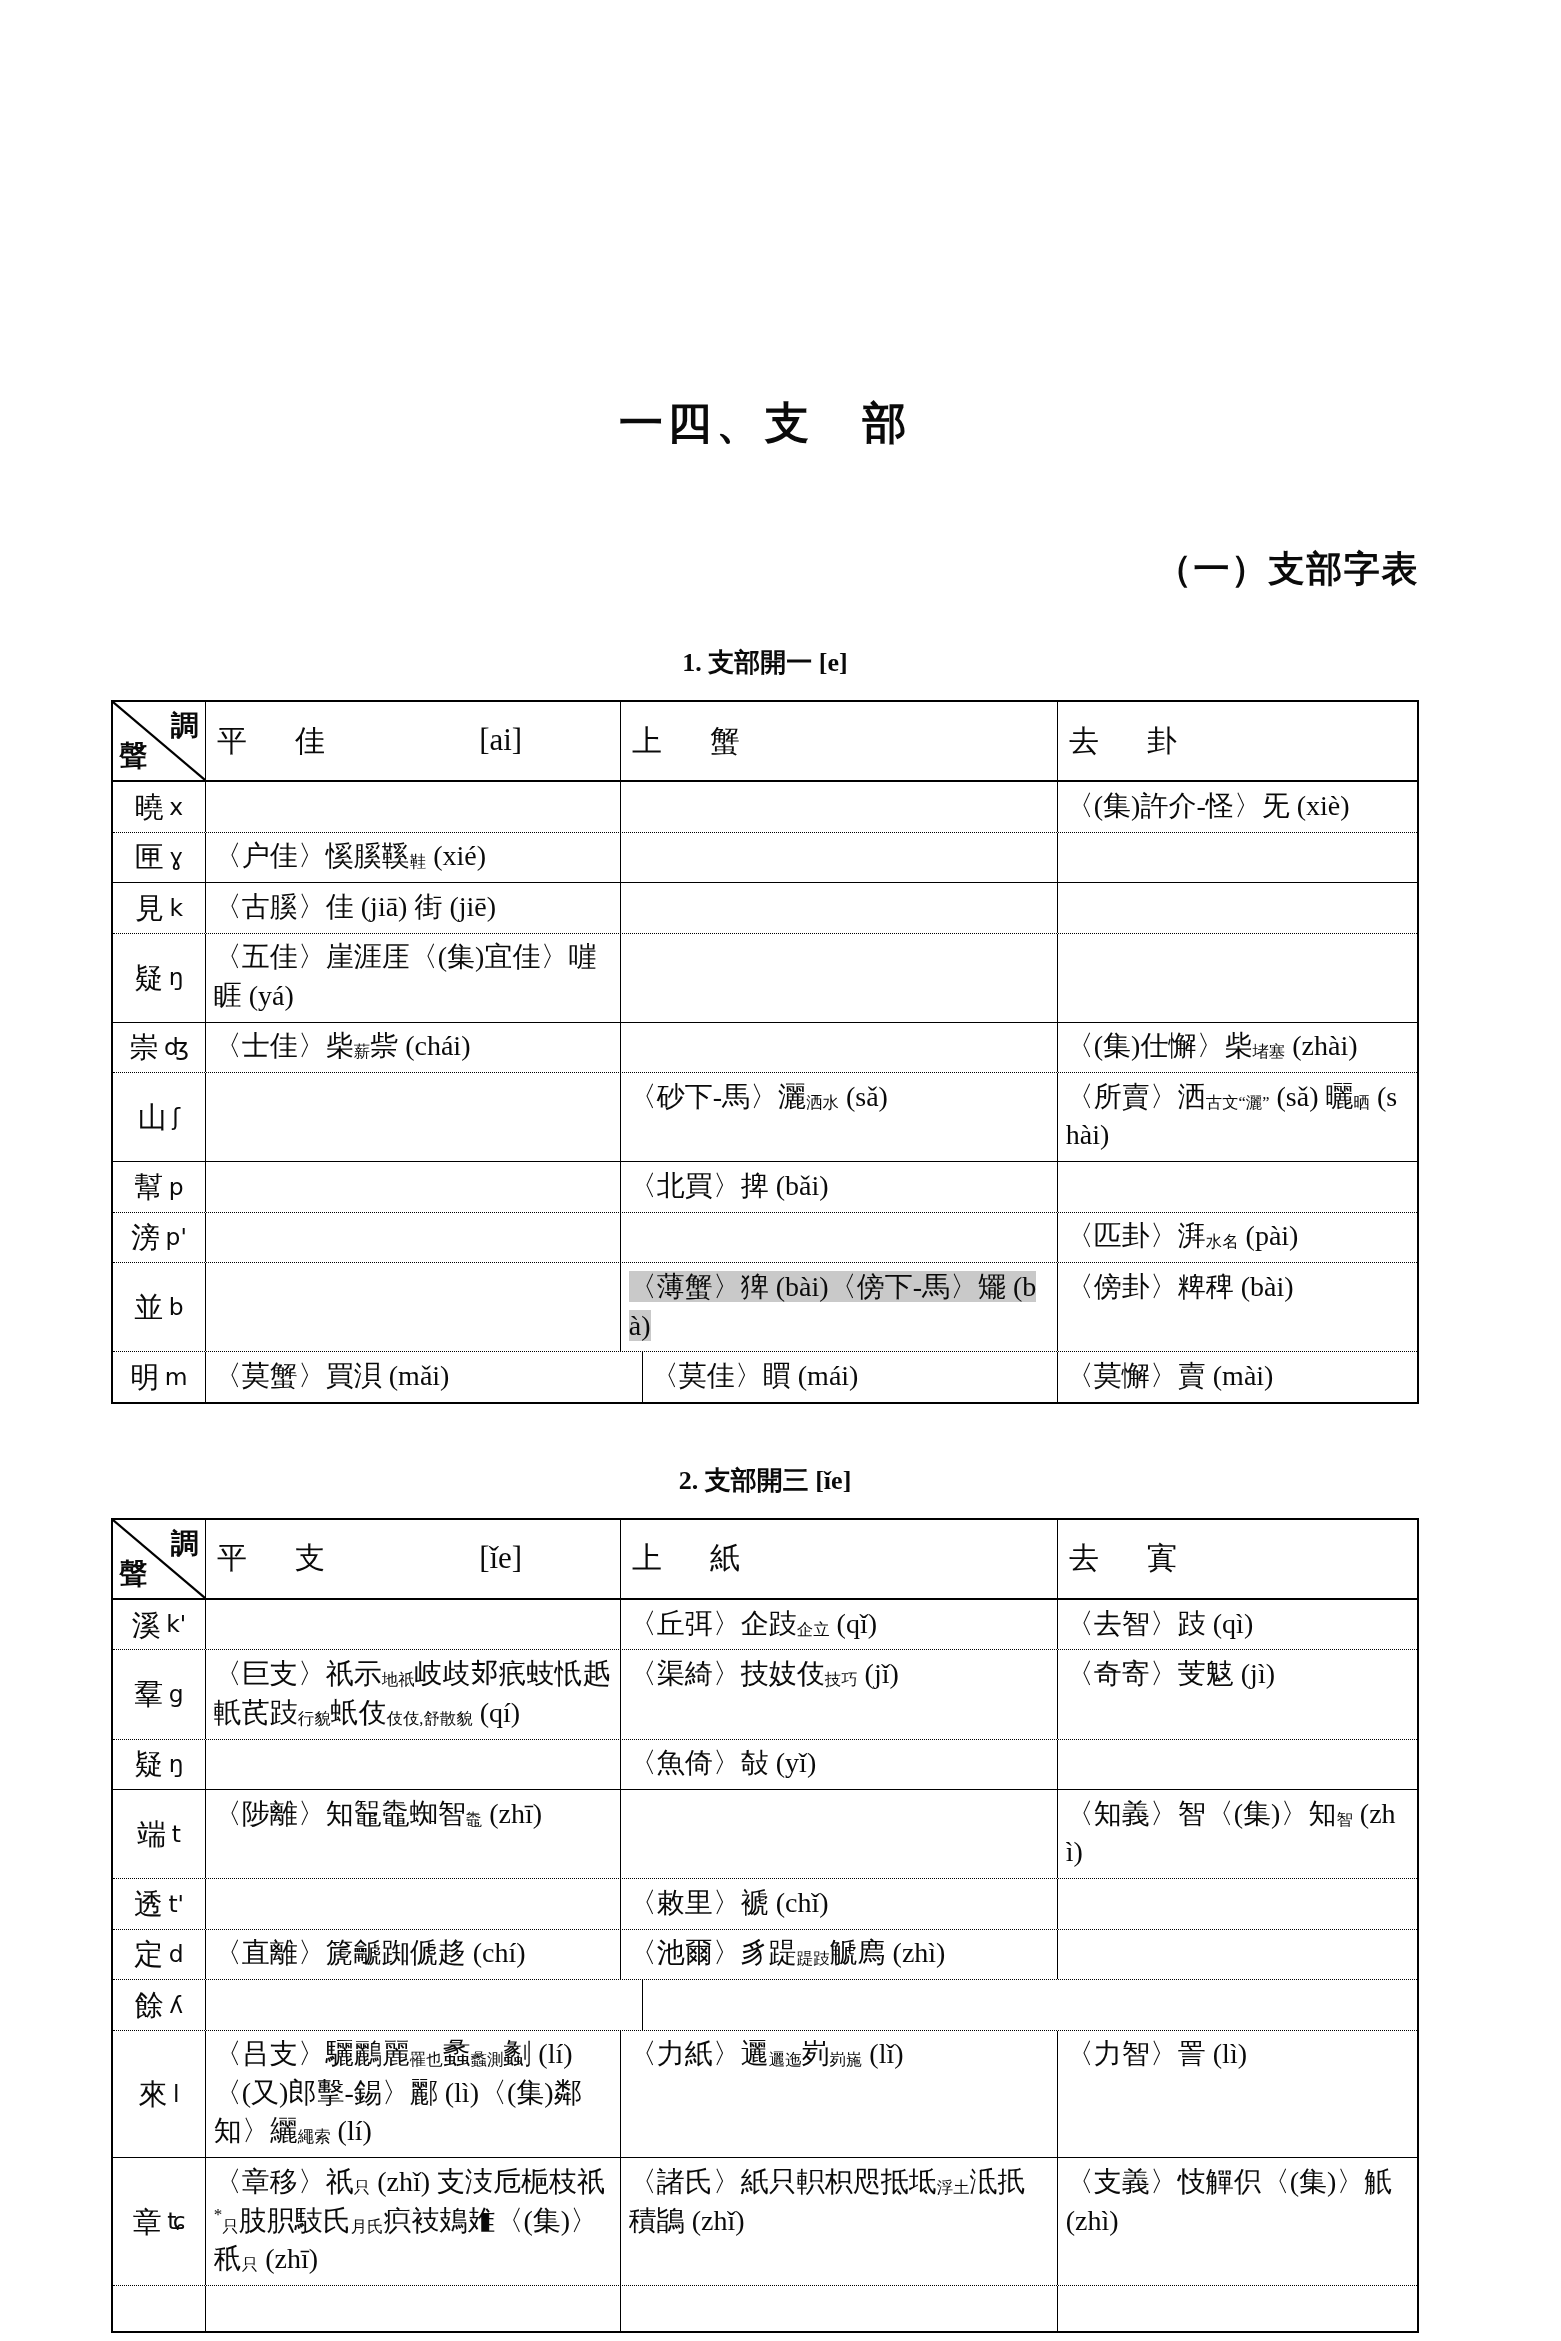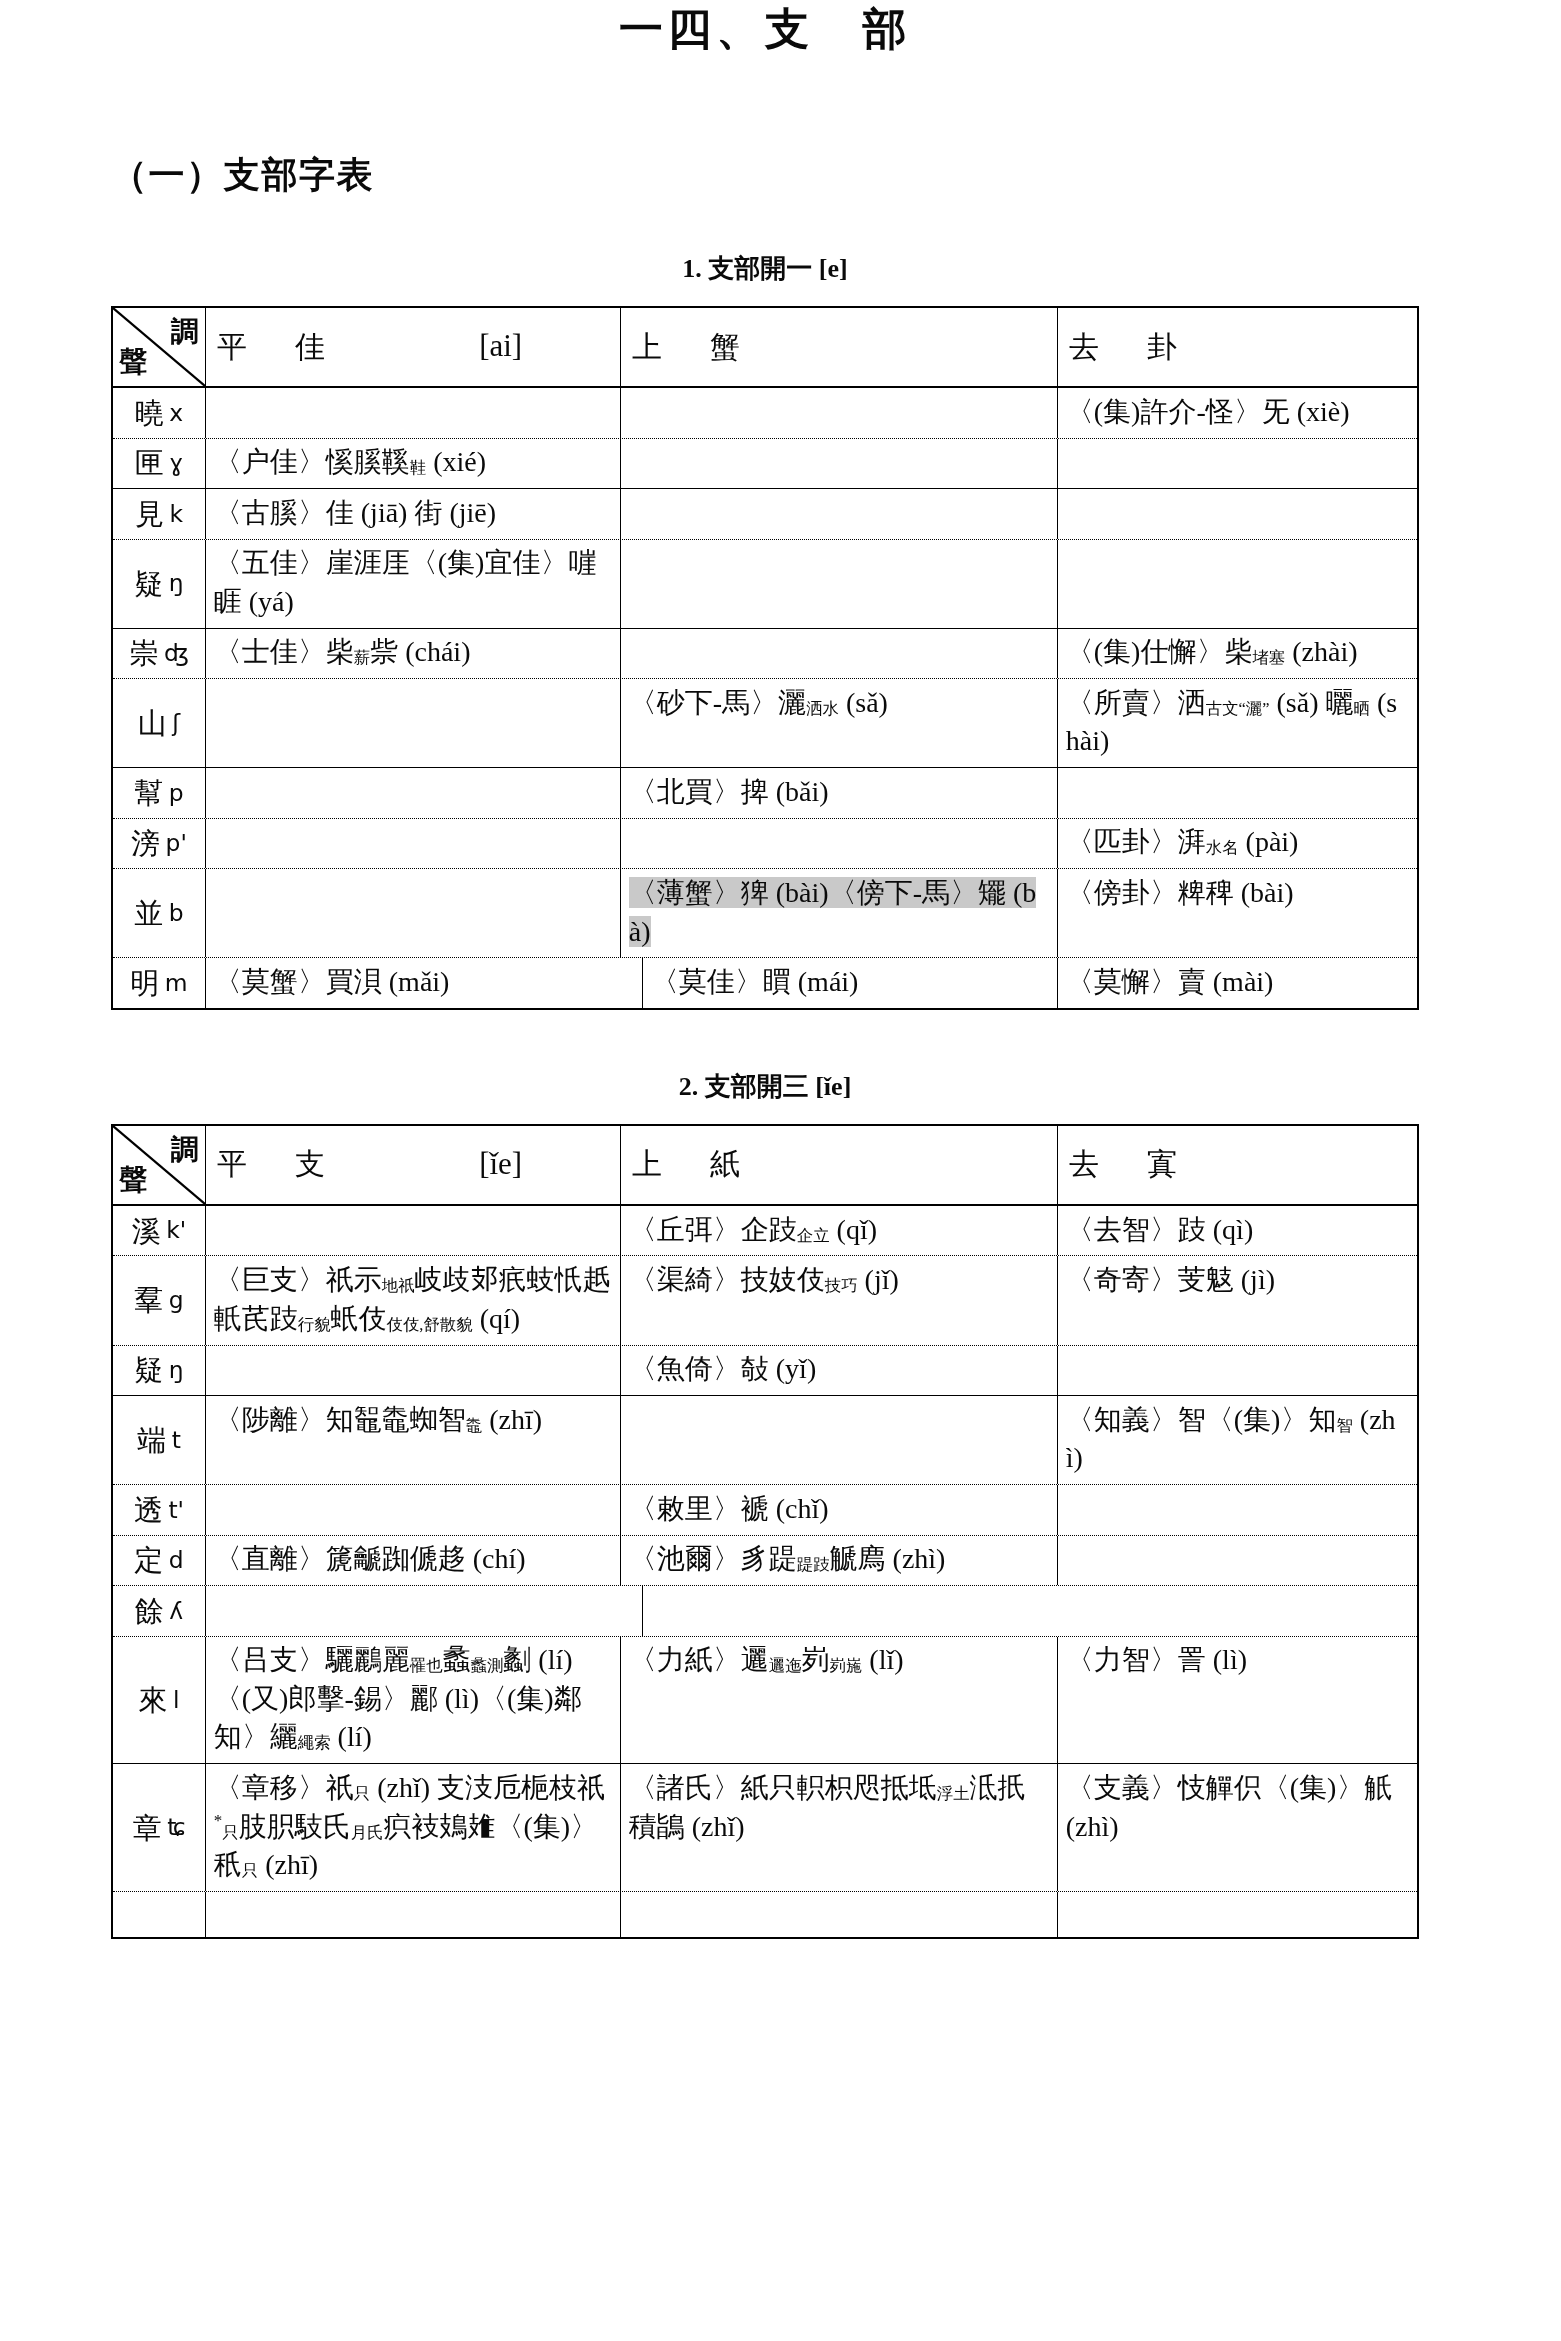--- a/index.html
+++ b/index.html
@@ -4,25 +4,25 @@
 <style>
   html,body{margin:0;padding:0;background:#ffffff;}
   body{
     width:1561px;height:2342px;
     font-family:"Liberation Serif","DejaVu Serif",serif;
     color:#0a0a0a;
     -webkit-font-smoothing:antialiased;
   }
   .content{width:1308px;margin-left:111px;}
   .page-title{
-    text-align:center;
+    margin-top:394px;text-align:center;
     font-size:44px;font-weight:bold;letter-spacing:4.7px;
   }
   .page-subtitle{
-    margin-top:92px;text-align:left;
+    margin-top:92px;text-align:right;
     font-size:36px;font-weight:bold;letter-spacing:1.6px;
   }
   .section-heading{
     margin-top:51px;margin-bottom:20px;text-align:center;
     font-size:26px;font-weight:bold;
   }
   .section-heading.second{margin-top:59px;}
   
   .ptable{
     border:2.3px solid #000;

